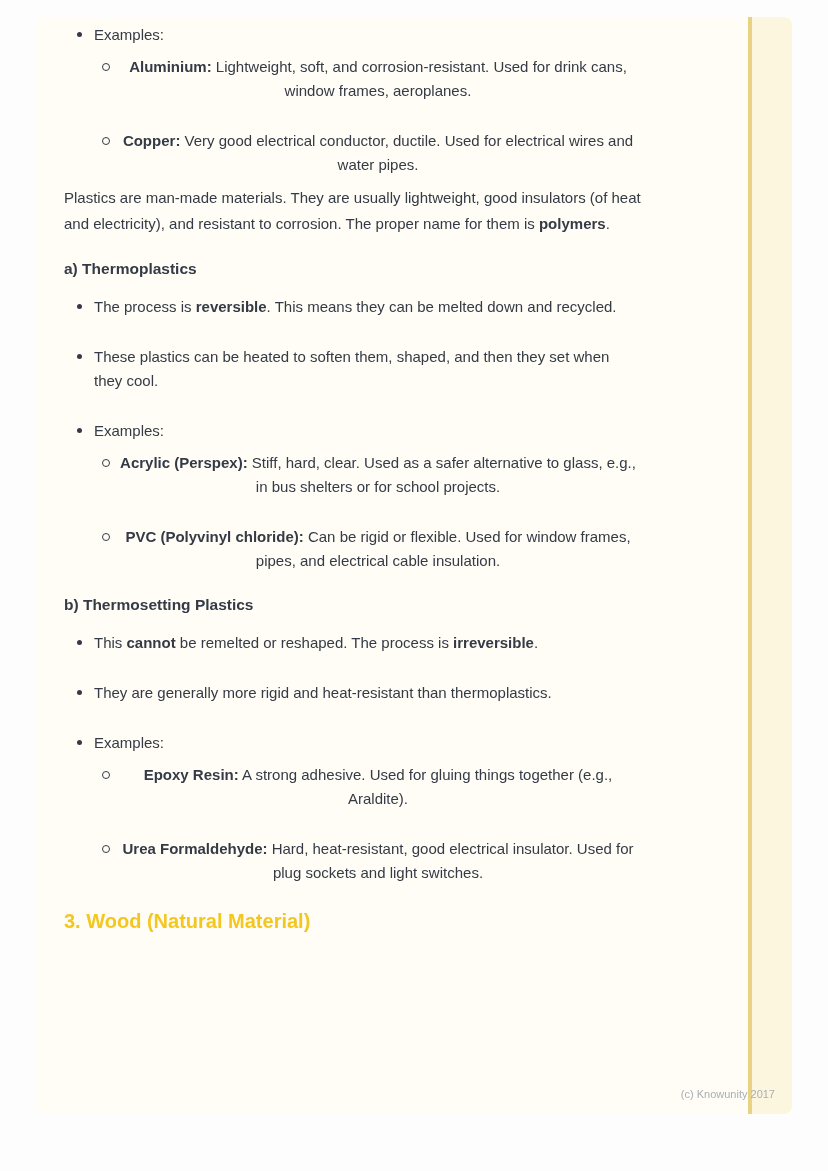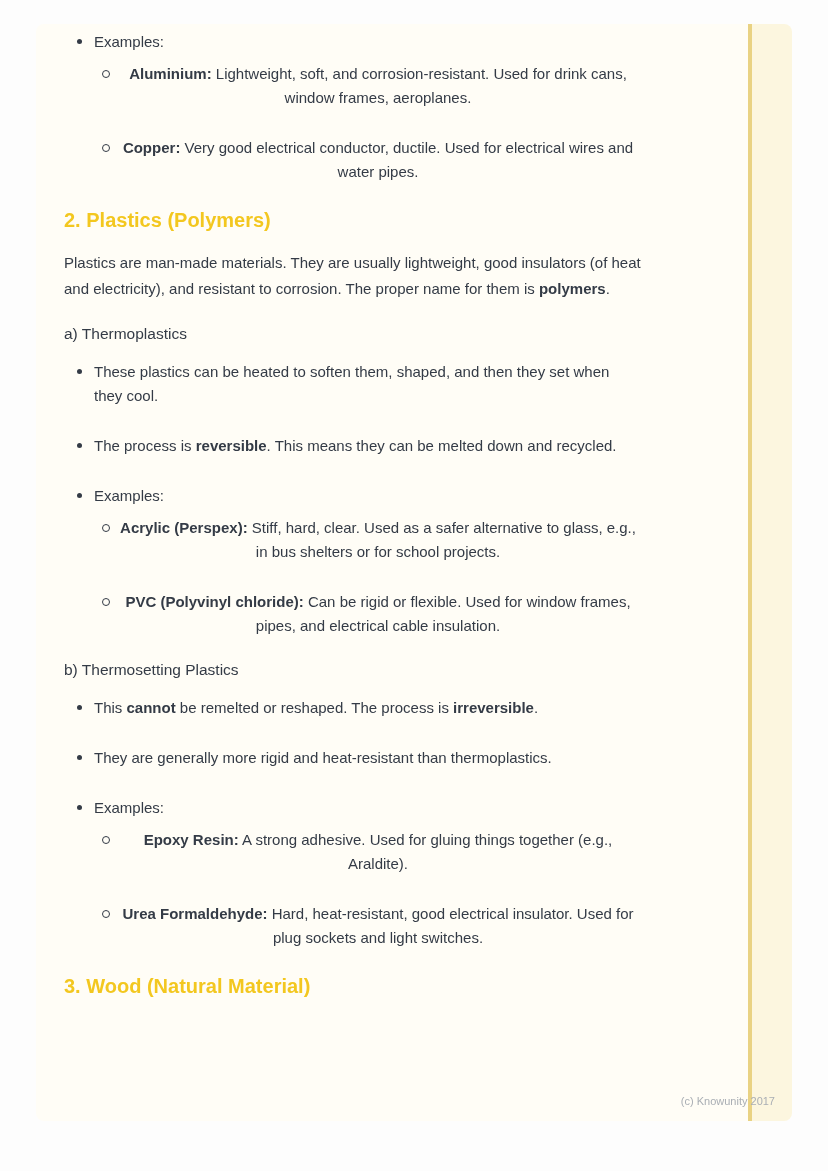--- a/index.html
+++ b/index.html
@@ -11,21 +11,21 @@
   .viewport {
     position: relative;
     width: 828px;
     height: 1171px;
     background: #fdfdfd;
     overflow: hidden;
   }
   .page-card {
     position: absolute;
     left: 36px;
-    top: 24px;
+    top: 17px;
     width: 756px;
     height: 1097px;
     background: #fffdf6;
     border-radius: 8px;
     overflow: hidden;
   }
   .margin-strip {
     position: absolute;
     top: 0;
     bottom: 0;
@@ -95,21 +95,21 @@
     margin: 22px 0 16px;
     font-size: 20px;
     line-height: 28px;
     font-weight: 700;
     color: #f3c71f;
   }
   h3 {
     margin: 20px 0 14px;
     font-size: 15.5px;
     line-height: 24px;
-    font-weight: 400;
+    font-weight: 700;
     color: #343b46;
   }
   p {
     margin: 0 0 20px;
     line-height: 26px;
     max-width: 578px;
   }
   .b { font-weight: 700; }
   .watermark {
     position: absolute;
@@ -142,36 +142,35 @@
               <span class="b">Aluminium:</span><span> Lightweight, soft, and corrosion-resistant. Used for drink cans, window frames, aeroplanes.</span>
             </li>
             <li class="li-2">
               <span class="ring"></span>
               <span class="b">Copper:</span><span> Very good electrical conductor, ductile. Used for electrical wires and water pipes.</span>
             </li>
           </ul>
         </li>
       </ul>
 
-      <h2>2. Plastics (Polymers)</h2>
 
       <p>
         <span>Plastics are man-made materials. They are usually lightweight, good insulators (of heat and electricity), and resistant to corrosion. The proper name for them is </span><span class="b">polymers</span><span>.</span>
       </p>
 
       <h3>a) Thermoplastics</h3>
 
       <ul>
         <li class="li-1">
           <span class="dot"></span>
+          <span>The process is </span><span class="b">reversible</span><span>. This means they can be melted down and recycled.</span>
+        </li>
+        <li class="li-1">
+          <span class="dot"></span>
           <span>These plastics can be heated to soften them, shaped, and then they set when they cool.</span>
-        </li>
-        <li class="li-1">
-          <span class="dot"></span>
-          <span>The process is </span><span class="b">reversible</span><span>. This means they can be melted down and recycled.</span>
         </li>
         <li>
           <span class="dot"></span>
           <span>Examples:</span>
           <ul class="sub">
             <li class="li-2">
               <span class="ring"></span>
               <span class="b">Acrylic (Perspex):</span><span> Stiff, hard, clear. Used as a safer alternative to glass, e.g., in bus shelters or for school projects.</span>
             </li>
             <li class="li-2">

